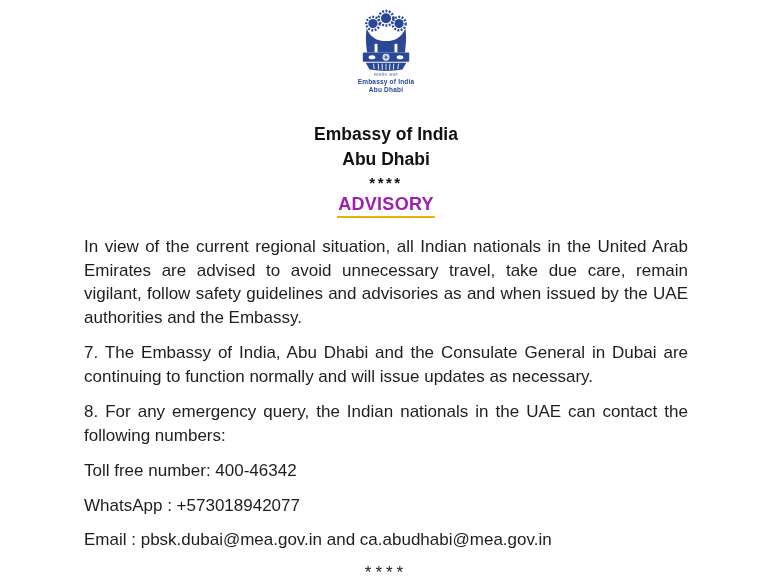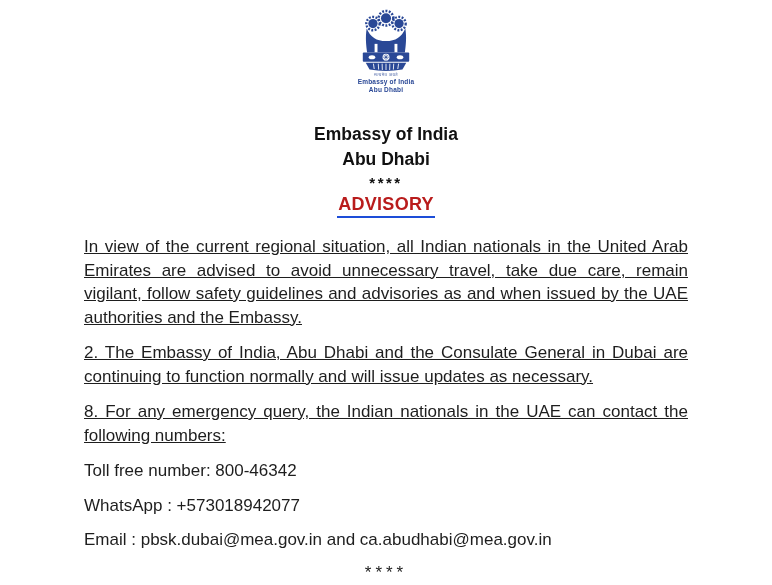--- a/index.html
+++ b/index.html
@@ -45,33 +45,32 @@
     letter-spacing: 2.5px;
     line-height: 21px;
     color: #111111;
   }
   .advisory-wrap { text-align: center; }
   .advisory {
     display: inline-block;
     font-weight: 700;
     font-size: 18px;
     line-height: 22px;
-    color: #b91c1c;
-    border-bottom: 2px solid #1d4ed8;
+    color: #a21caf;
+    border-bottom: 2px solid #eab308;
     letter-spacing: 0.3px;
     padding: 0 1px 1px 1px;
   }
   .content { margin: 17px 84px 0 84px; }
   .para {
     margin: 0 0 12px 0;
     font-size: 17px;
     line-height: 23.5px;
     text-align: justify;
     text-justify: inter-word;
-    text-decoration: underline;
   }
   .contact {
     margin: 0 0 11px 0;
     font-size: 17px;
     line-height: 23.5px;
   }
   .stars-bottom {
     text-align: center;
     font-weight: 400;
     font-size: 17px;
@@ -133,22 +132,22 @@
 
   <div class="title title-first">Embassy of India</div>
   <div class="title">Abu Dhabi</div>
   <div class="stars-top">****</div>
   <div class="advisory-wrap">
     <span class="advisory">ADVISORY</span>
   </div>
 
   <div class="content">
     <p class="para">In view of the current regional situation, all Indian nationals in the United Arab Emirates are advised to avoid unnecessary travel, take due care, remain vigilant, follow safety guidelines and advisories as and when issued by the UAE authorities and the Embassy.</p>
-    <p class="para">2. The Embassy of India, Abu Dhabi and the Consulate General in Dubai are continuing to function normally and will issue updates as necessary.</p>
+    <p class="para">7. The Embassy of India, Abu Dhabi and the Consulate General in Dubai are continuing to function normally and will issue updates as necessary.</p>
     <p class="para">8. For any emergency query, the Indian nationals in the UAE can contact the following numbers:</p>
-    <p class="contact">Toll free number: 800-46342</p>
+    <p class="contact">Toll free number: 400-46342</p>
     <p class="contact">WhatsApp : +573018942077</p>
     <p class="contact">Email : pbsk.dubai@mea.gov.in and ca.abudhabi@mea.gov.in</p>
   </div>
 
   <div class="stars-bottom">****</div>
 
 </div>
 
 </body></html>

